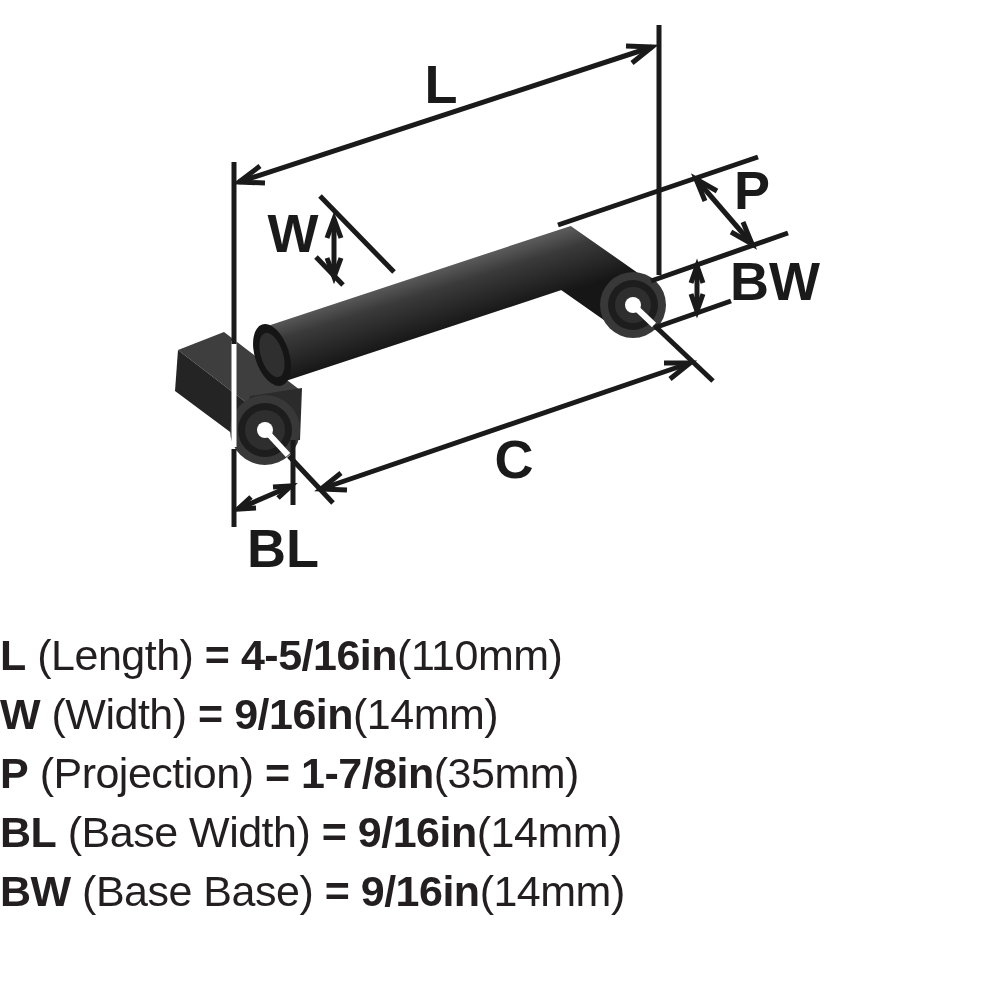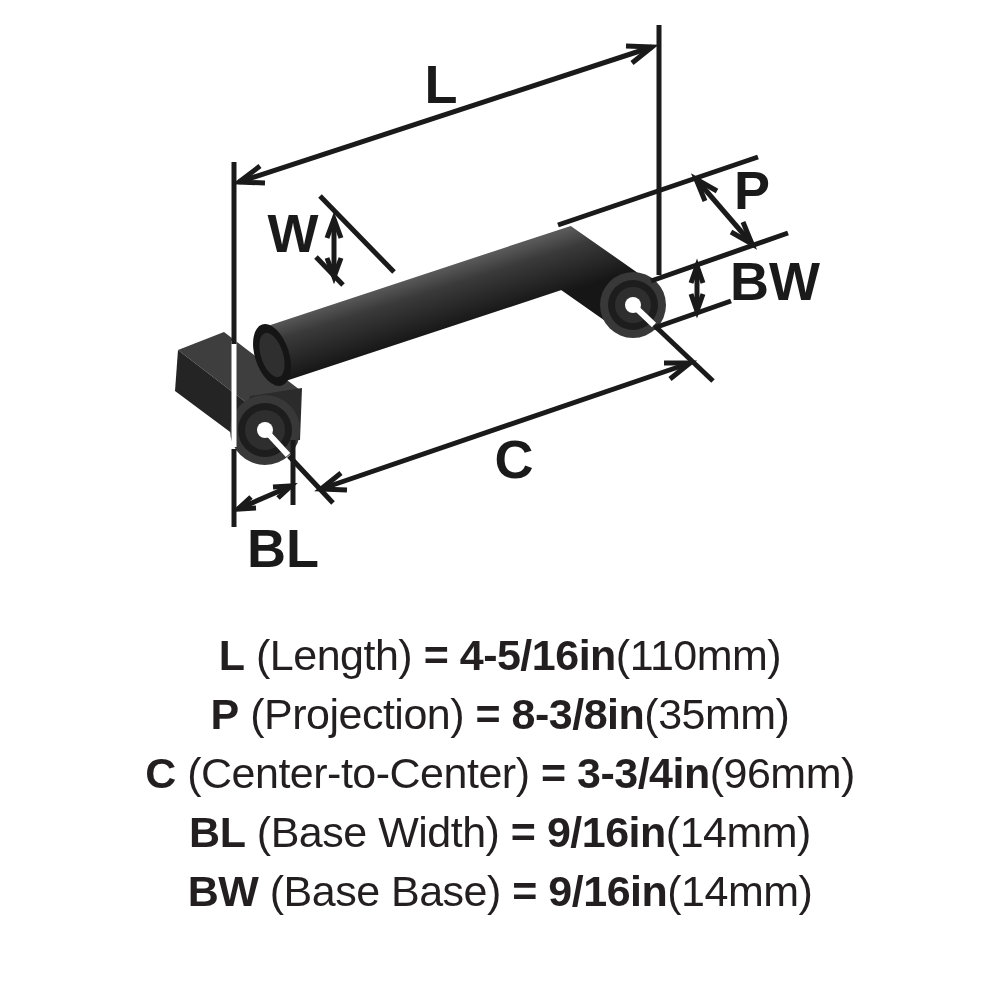--- a/index.html
+++ b/index.html
@@ -6,21 +6,21 @@
   .stage{
     position:relative;width:1000px;height:1000px;background:#ffffff;overflow:hidden;
     font-family:"Liberation Sans", sans-serif;
   }
   .diagram-svg{position:absolute;left:0;top:0;}
   .dim-label{
     font-family:"Liberation Sans", sans-serif;
     font-weight:700;font-size:54px;
   }
   .spec-block{
-    position:absolute;left:0;top:626px;width:1000px;text-align:center;
+    position:absolute;left:0;top:626px;width:1000px;
   }
   .spec-row{
     height:59px;line-height:59px;font-size:43px;color:#231f20;
     letter-spacing:-0.5px;white-space:nowrap;
   }
   .b{font-weight:700;}
   .r{font-weight:400;}
 </style>
 </head>
 <body>
@@ -117,30 +117,30 @@
   </svg>
 
   <div class="spec-block">
     <div class="spec-row">
       <span class="b">L</span>
       <span class="r">(Length)</span>
       <span class="b">=</span>
       <span class="b">4-5/16in</span><span class="r">(110mm)</span>
     </div>
     <div class="spec-row">
+      <span class="b">W</span>
+      <span class="r">(Width)</span>
+      <span class="b">=</span>
+      <span class="b">9/16in</span><span class="r">(14mm)</span>
+    </div>
+    <div class="spec-row">
       <span class="b">P</span>
       <span class="r">(Projection)</span>
       <span class="b">=</span>
-      <span class="b">8-3/8in</span><span class="r">(35mm)</span>
-    </div>
-    <div class="spec-row">
-      <span class="b">C</span>
-      <span class="r">(Center-to-Center)</span>
-      <span class="b">=</span>
-      <span class="b">3-3/4in</span><span class="r">(96mm)</span>
+      <span class="b">1-7/8in</span><span class="r">(35mm)</span>
     </div>
     <div class="spec-row">
       <span class="b">BL</span>
       <span class="r">(Base Width)</span>
       <span class="b">=</span>
       <span class="b">9/16in</span><span class="r">(14mm)</span>
     </div>
     <div class="spec-row">
       <span class="b">BW</span>
       <span class="r">(Base Base)</span>

